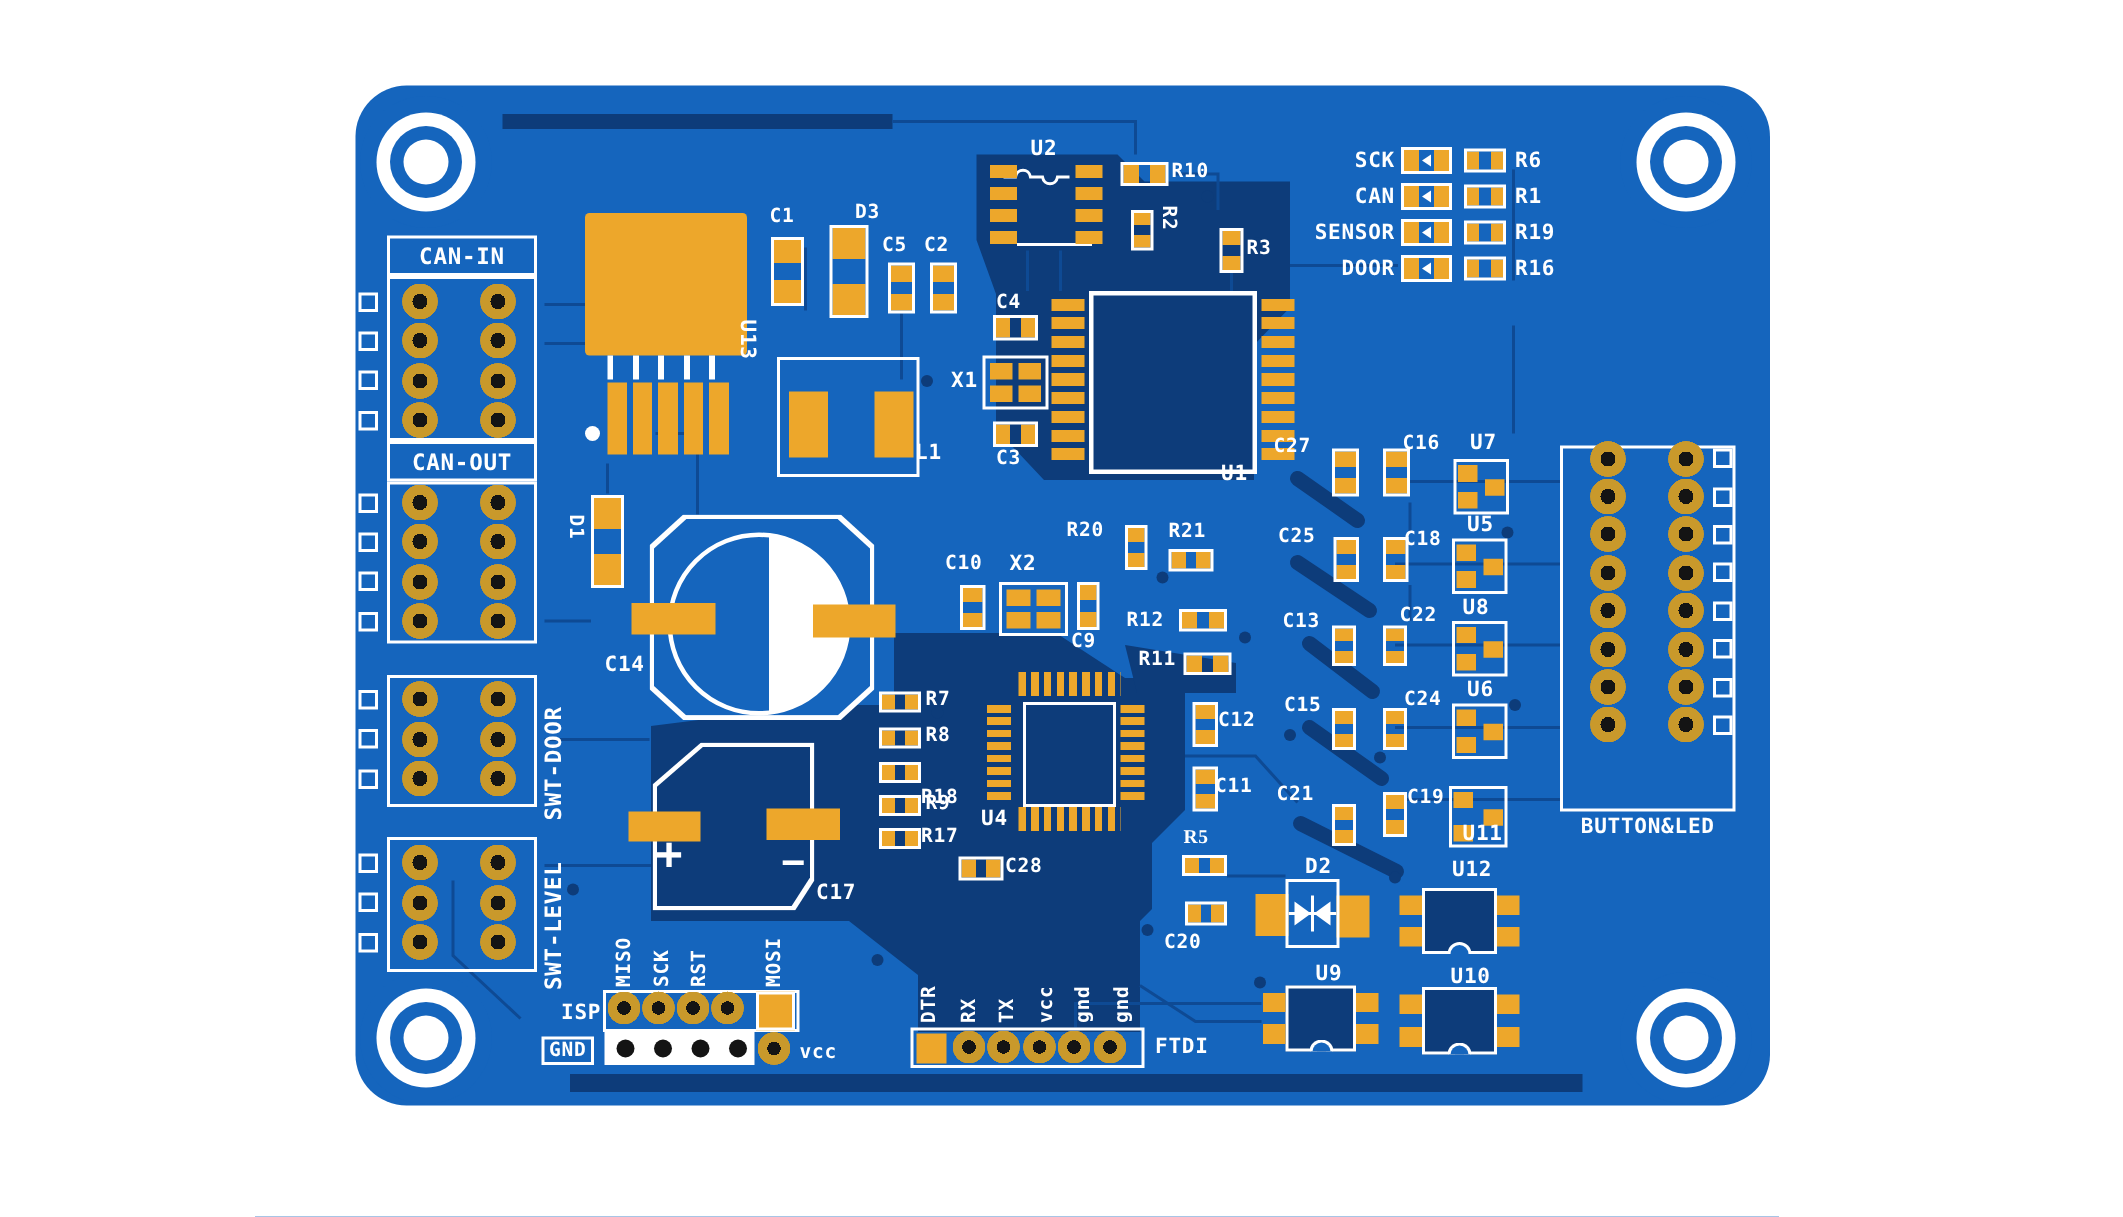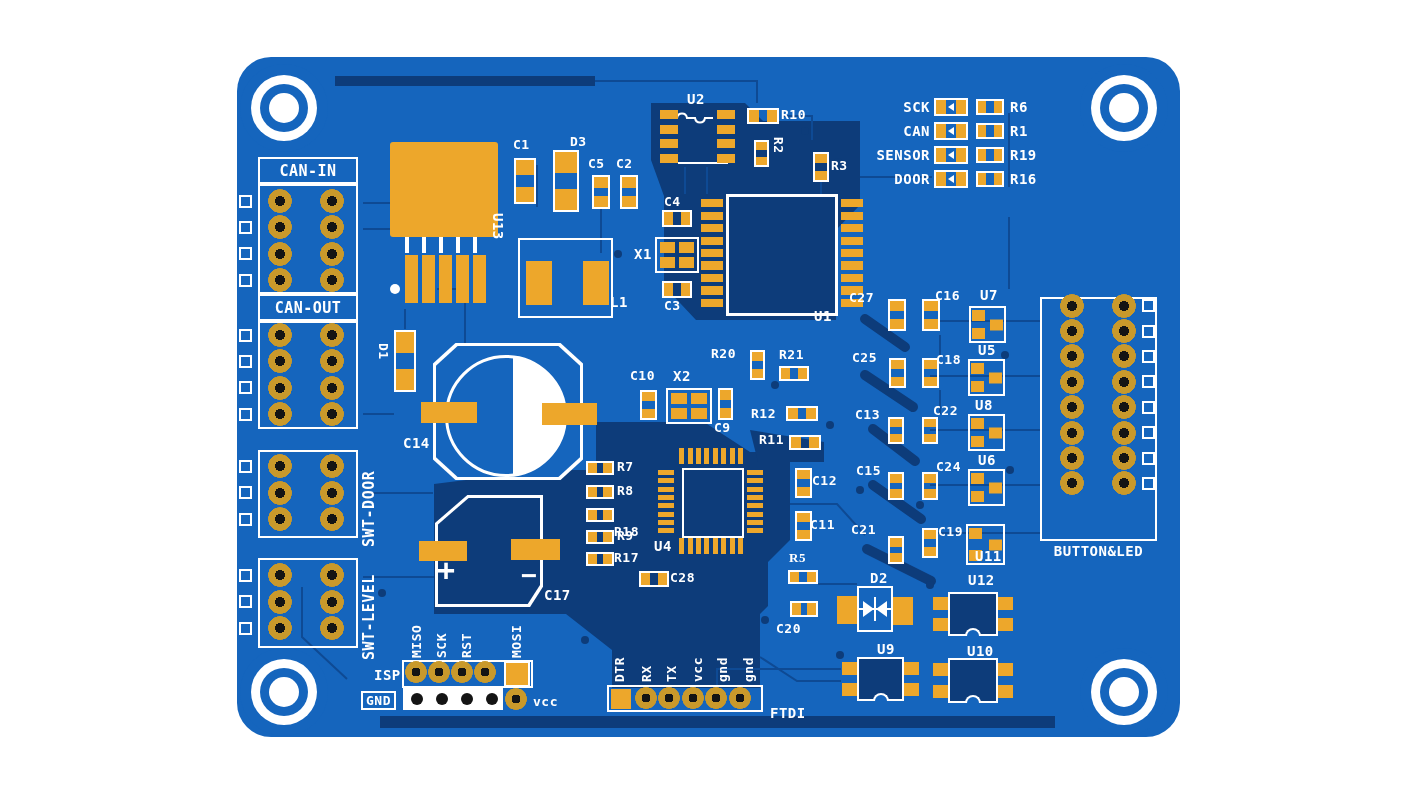--- a/index.html
+++ b/index.html
@@ -454,21 +454,21 @@
 
   <div class="box" style="left:370px;top:628px;width:156px;height:27px;"></div>
   <div class="padraw" style="left:374px;top:632px;width:20px;height:20px;"></div>
   <div class="hrow" style="left:398px;top:630px;gap:1.4px;">
         <i class="th sm"></i>
         <i class="th sm"></i>
         <i class="th sm"></i>
         <i class="th sm"></i>
         <i class="th sm"></i>
       </div>
-  <div class="silk" style="position:absolute;left:533px;top:633px;font-size:14px;margin-top:15px;">FTDI</div>
+  <div class="silk" style="position:absolute;left:533px;top:633px;font-size:14px;">FTDI</div>
 
   <div>
         <span class="silk ref" style="left: 276px; top: 81px;">C1</span>
         <span class="silk ref" style="left: 333px; top: 78px;">D3</span>
         <span class="silk ref" style="left: 351px; top: 100px;">C5</span>
         <span class="silk ref" style="left: 379px; top: 100px;">C2</span>
         <span class="silk ref" style="left: 450px; top: 35px; font-size: 14px;">U2</span>
         <span class="silk ref" style="left: 544px; top: 51px;">R10</span>
         <span class="silk ref" style="left: 548px; top: 80px; transform: rotate(90deg);">R2</span>
         <span class="silk ref" style="left: 594px; top: 102px;">R3</span>

